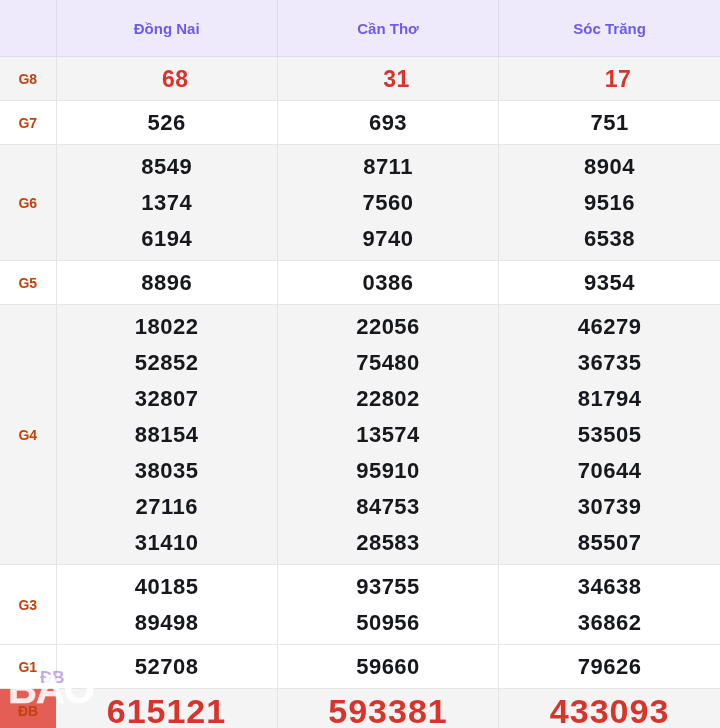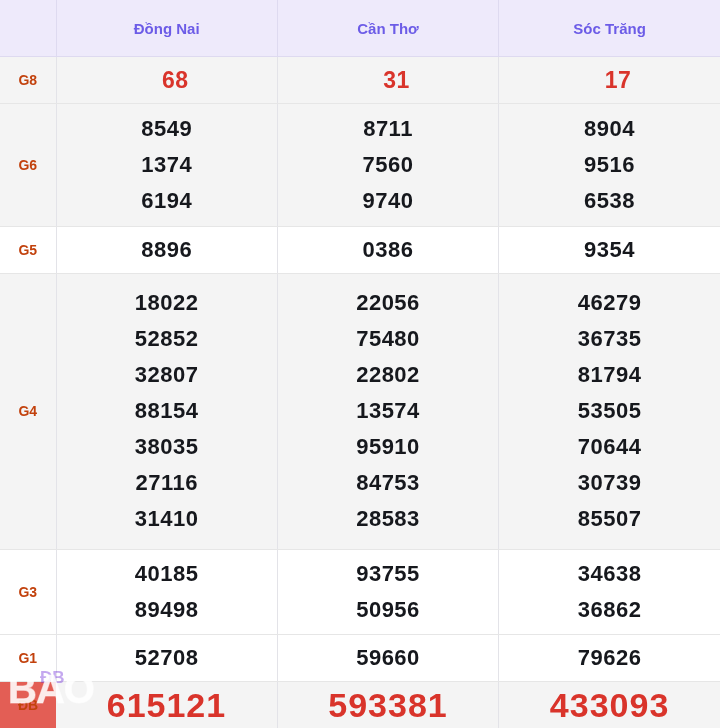--- a/index.html
+++ b/index.html
@@ -164,20 +164,38 @@
           <div class="stack">
             <span>31</span>
           </div>
         </td>
         <td class="num">
           <div class="stack">
             <span>17</span>
           </div>
         </td>
       </tr>
+      <tr class="plain" style="height: 44px;">
+        <td class="label">G7</td>
+        <td class="num">
+          <div class="stack">
+            <span>526</span>
+          </div>
+        </td>
+        <td class="num">
+          <div class="stack">
+            <span>693</span>
+          </div>
+        </td>
+        <td class="num">
+          <div class="stack">
+            <span>751</span>
+          </div>
+        </td>
+      </tr>
       <tr class="shade" style="height: 116px;">
         <td class="label">G6</td>
         <td class="num">
           <div class="stack">
             <span>8549</span>
             <span>1374</span>
             <span>6194</span>
           </div>
         </td>
         <td class="num">

